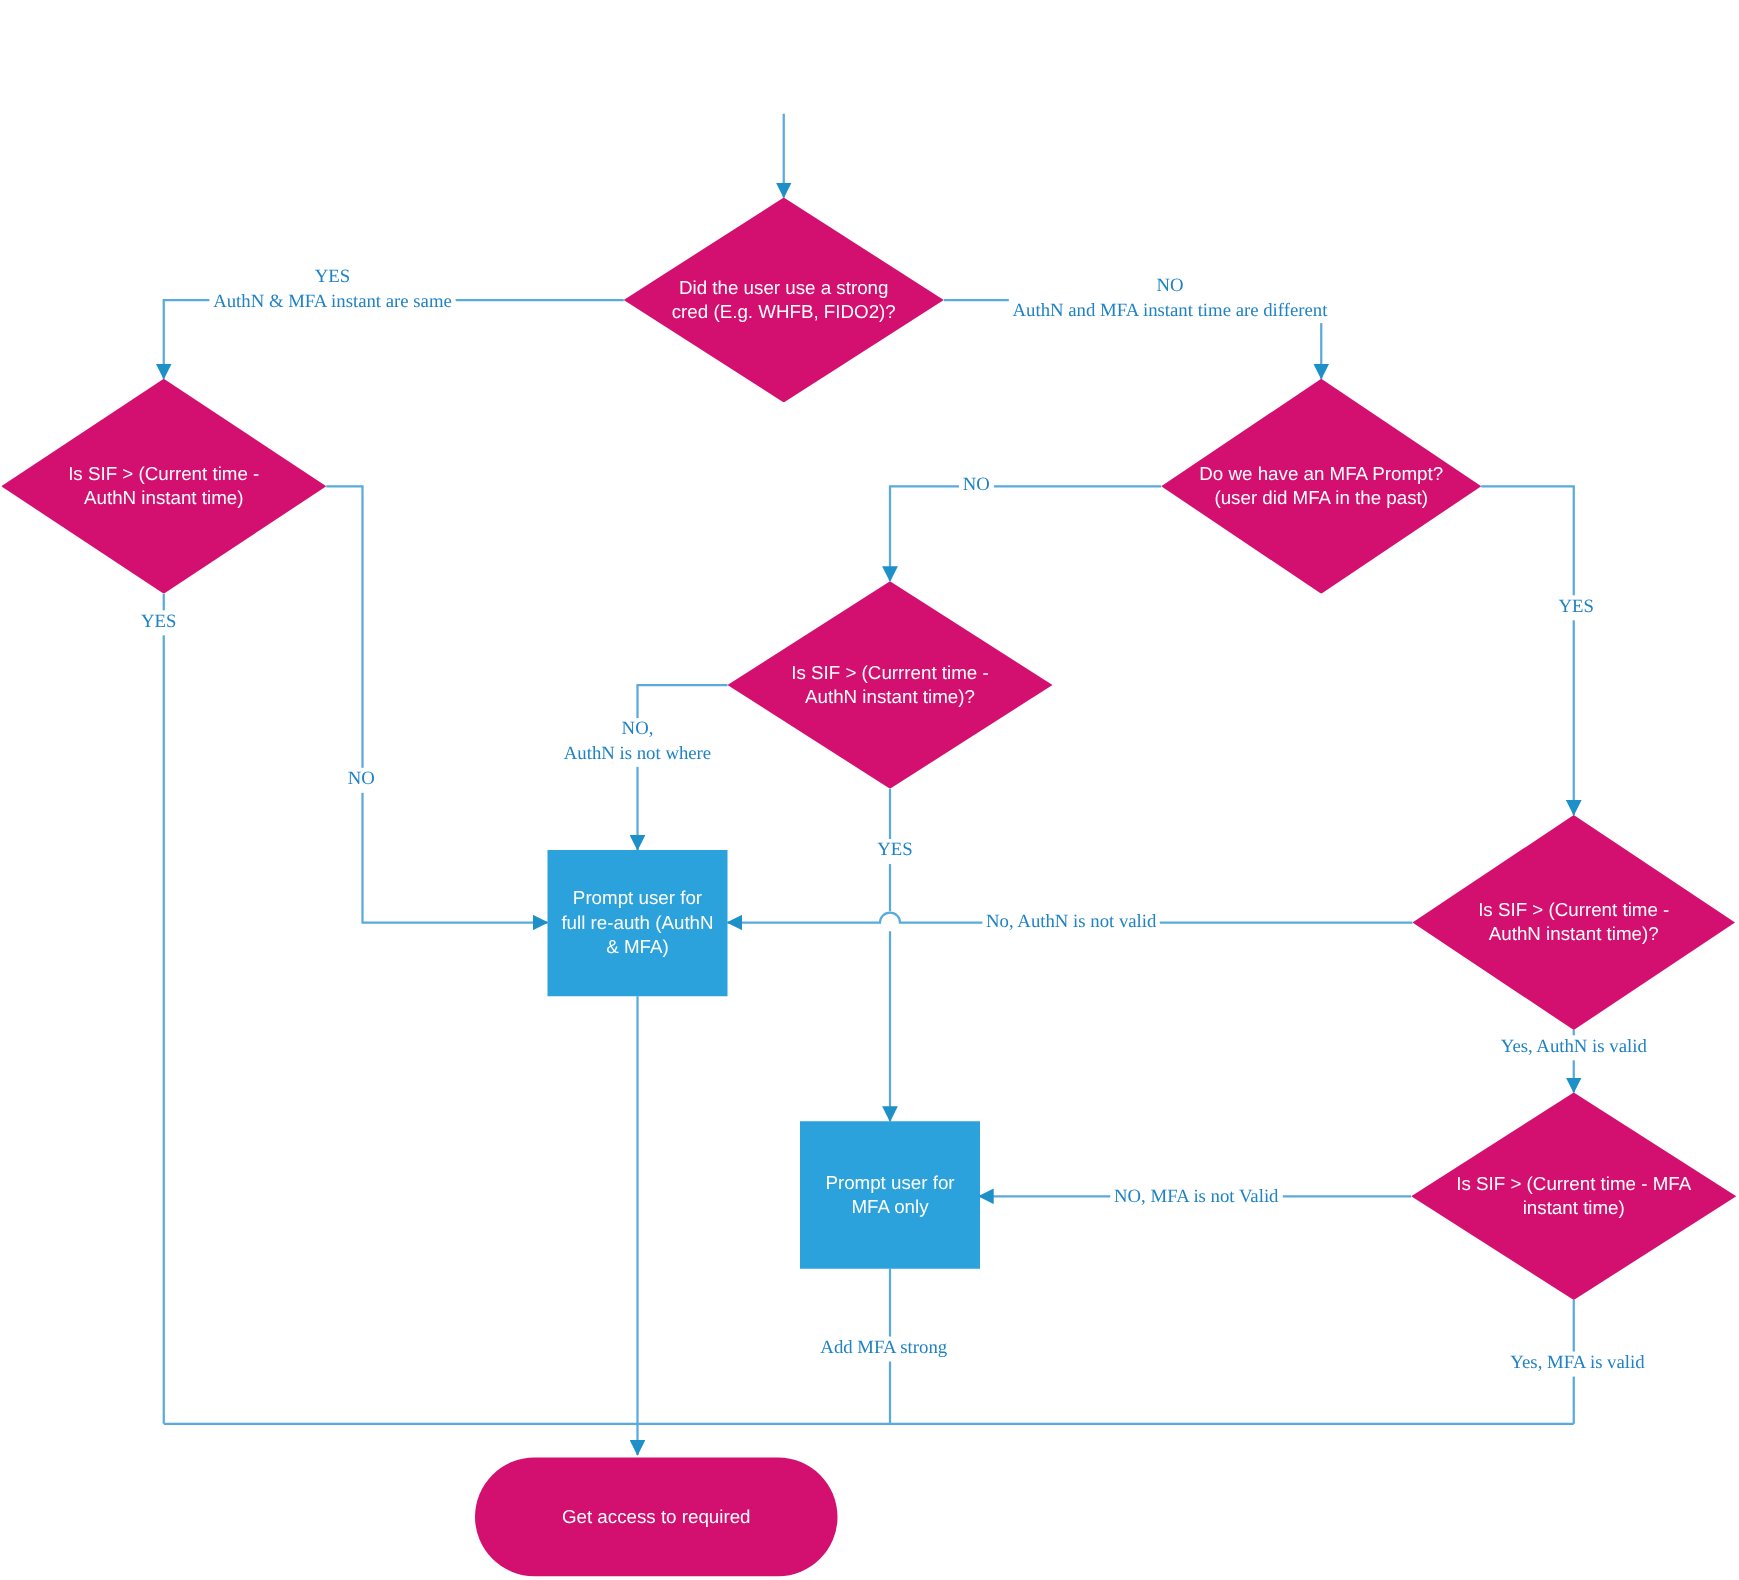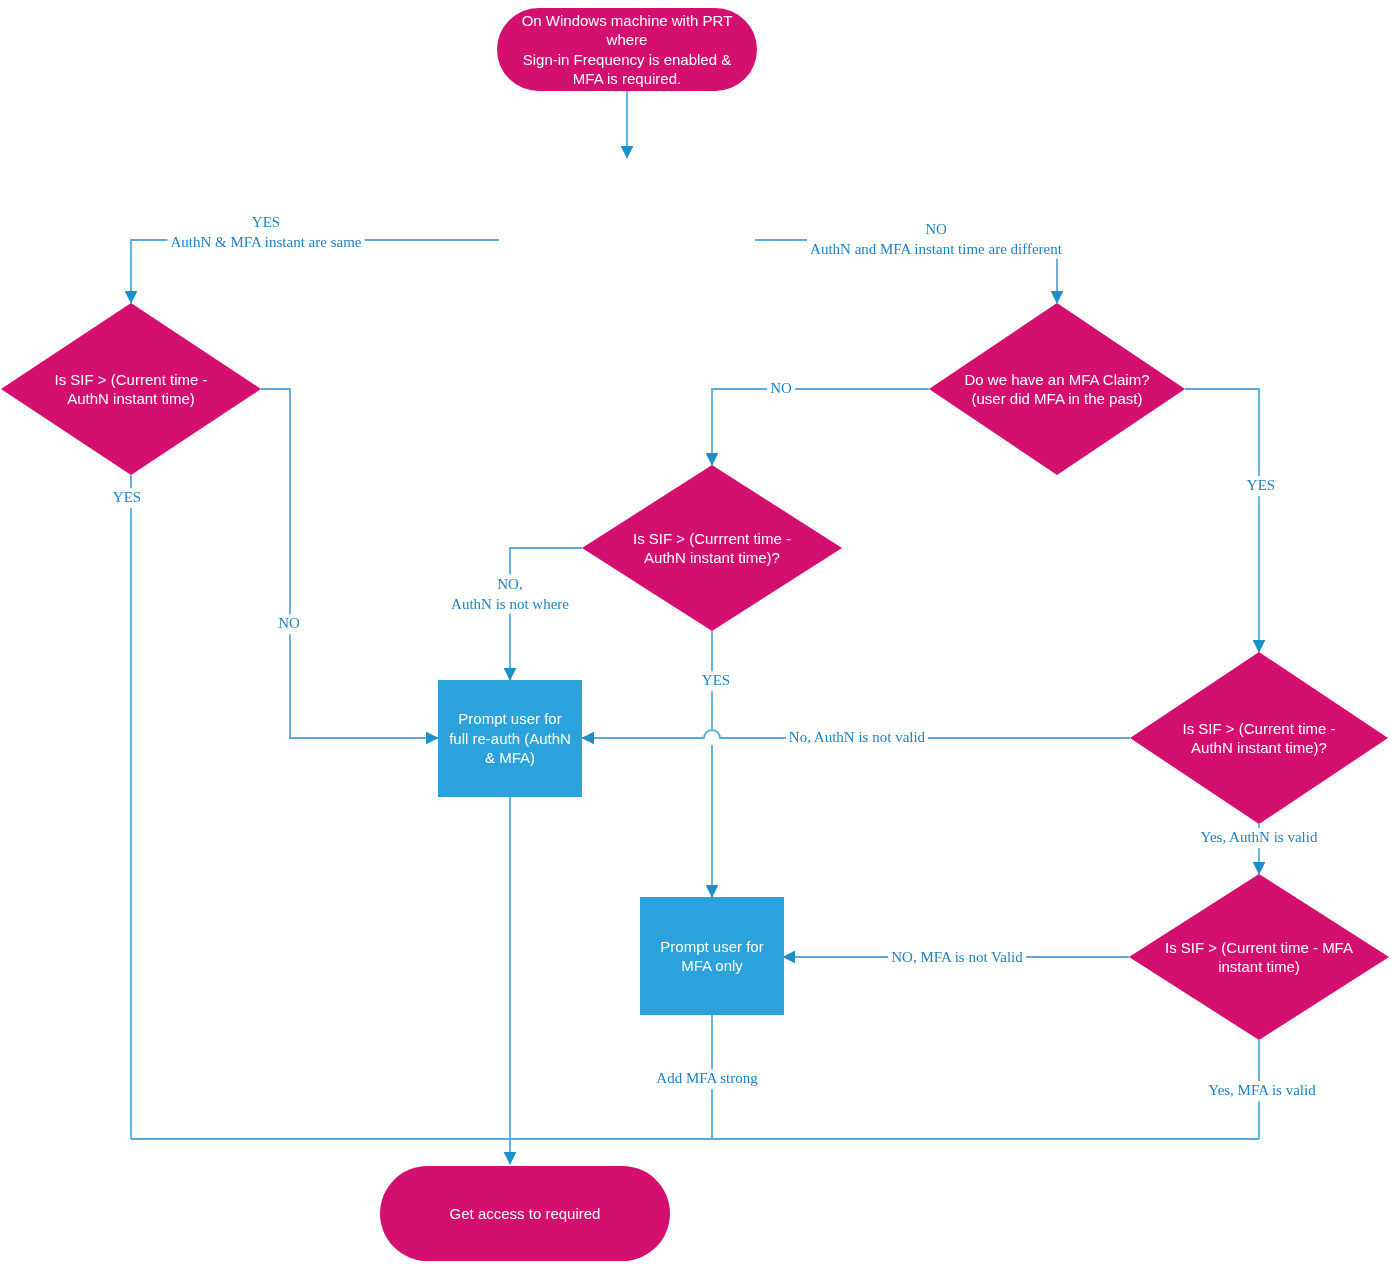--- a/index.html
+++ b/index.html
@@ -39,35 +39,33 @@
     <path d="M1130,738 H720 A8,8 0 0 0 704,738 H582" marker-end="url(#arr)"></path>
     <path d="M1259,824 V874" marker-end="url(#arr)"></path>
     <path d="M1129,957 H783" marker-end="url(#arr)"></path>
     <path d="M1259,1040 V1139"></path>
     <path d="M712,1015 V1139"></path>
     <path d="M131,475 V1139"></path>
     <path d="M131,1139 H1259"></path>
     <path d="M510,797 V1164" marker-end="url(#arr)"></path>
   </svg>
 
-  <div class="node stadium" style="left:497px;top:8px;width:260px;height:83px;">
-    <span>On Windows machine with PRT
-where
-Sign-in Frequency is enabled &amp;
-MFA is required.</span>
+
+  <div class="node diamond" style="left:499px;top:158px;width:256px;height:164px;">
+    <span>Did the user use a strong
+cred (E.g. WHFB, FIDO2)?</span>
   </div>
-
 
   <div class="node diamond" style="left:1px;top:303px;width:260px;height:172px;">
     <span>Is SIF &gt; (Current time -
 AuthN instant time)</span>
   </div>
 
   <div class="node diamond" style="left:929px;top:303px;width:256px;height:172px;">
-    <span>Do we have an MFA Claim?
+    <span>Do we have an MFA Prompt?
 (user did MFA in the past)</span>
   </div>
 
   <div class="node diamond" style="left:582px;top:465px;width:260px;height:166px;">
     <span>Is SIF &gt; (Currrent time -
 AuthN instant time)?</span>
   </div>
 
   <div class="node diamond" style="left:1130px;top:652px;width:258px;height:172px;">
     <span>Is SIF &gt; (Current time -

